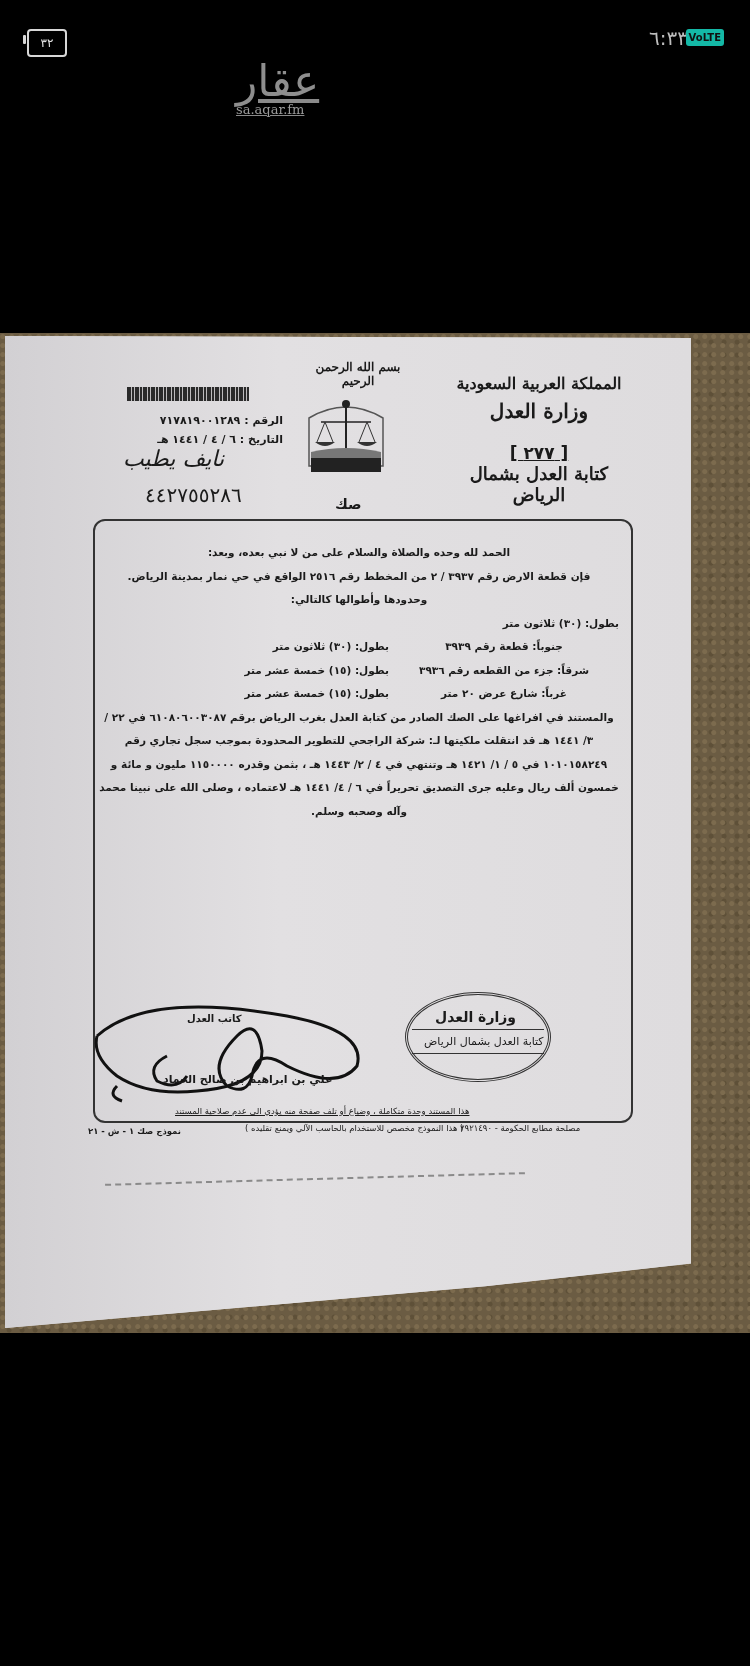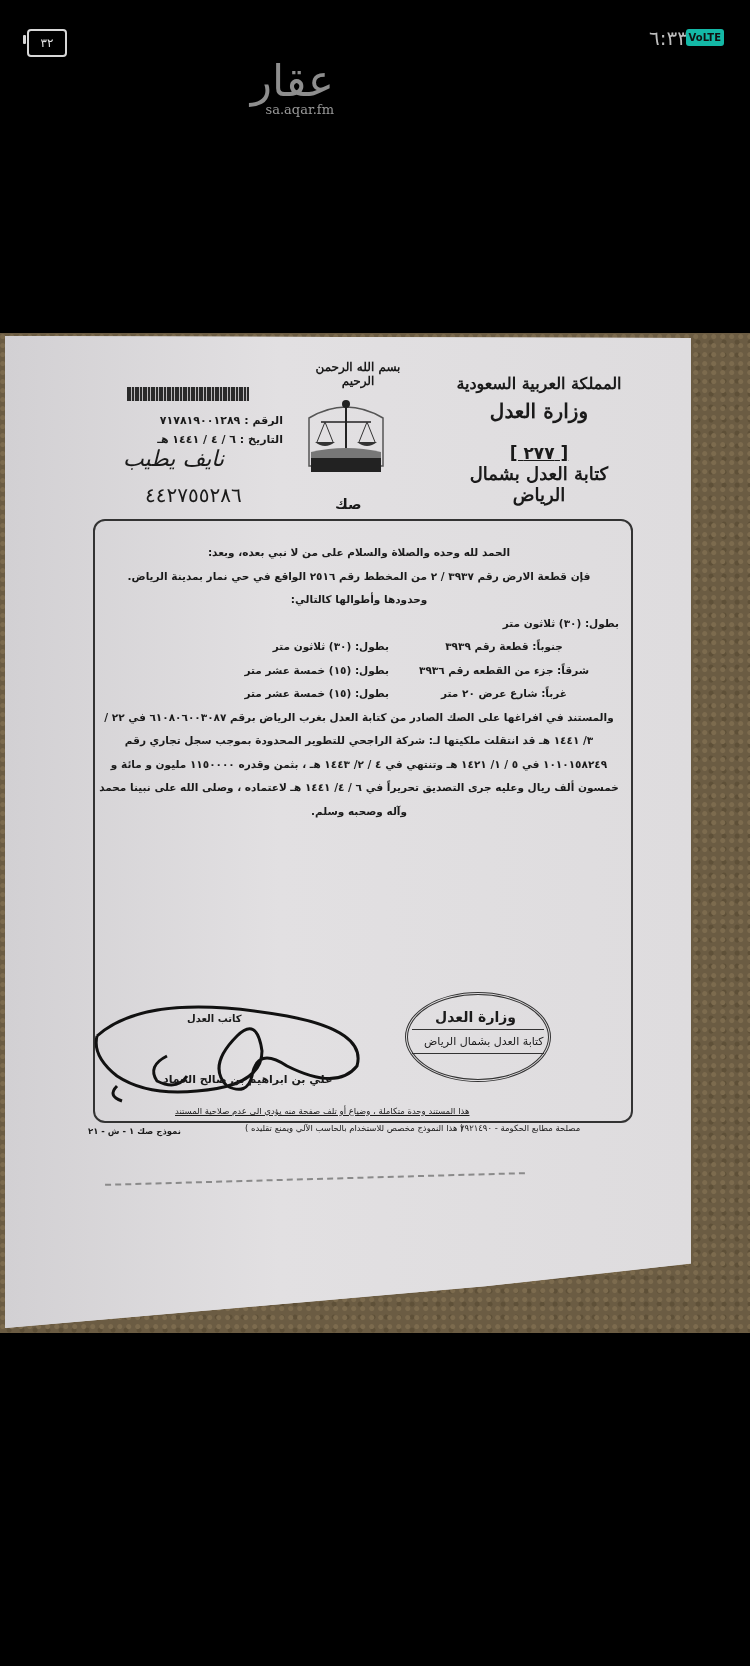--- a/index.html
+++ b/index.html
@@ -2,21 +2,21 @@
 <html><head>
 <meta charset="utf-8">
 <style>
   html, body { margin:0; padding:0; }
   body { width:750px; height:1666px; background:#000; position:relative; overflow:hidden; font-family:"DejaVu Sans", sans-serif; }
   .status-bar { position:absolute; top:0; left:0; width:750px; height:70px; }
   .battery { position:absolute; left:27px; top:29px; width:40px; height:28px; border:2px solid #d8d8d8; border-radius:4px; box-sizing:border-box; color:#e6e6e6; font-size:12px; display:flex; align-items:center; justify-content:center; }
   .battery .cap { position:absolute; left:-6px; top:4px; width:3px; height:9px; background:#d8d8d8; border-radius:1px; }
   .clock { position:absolute; right:62px; top:26px; color:#bdbdbd; font-size:20px; letter-spacing:1px; }
   .volte { position:absolute; right:26px; top:29px; background:#14b8a6; color:#111; font-size:10px; font-weight:bold; padding:3px 3px; border-radius:3px; }
-  .watermark { position:absolute; left:214px; top:58px; width:120px; text-align:right; color:#8a8a8a; }
+  .watermark { position:absolute; left:236px; top:58px; width:120px; text-align:left; color:#8a8a8a;text-decoration:underline; }
   .watermark .ar { font-size:44px; line-height:46px; font-family:"DejaVu Sans", sans-serif; color:#8e8e8e; }
   .watermark .url { font-size:13px; font-family:"DejaVu Serif", serif; color:#9a9a9a; margin-top:-2px; }
 
   .photo { position:absolute; left:0; top:333px; width:750px; height:1000px; background:#6b5c43;
     background-image: radial-gradient(circle at 30% 40%, #7c6b4e 0 2px, transparent 3px), radial-gradient(circle at 70% 70%, #5e5038 0 2px, transparent 3px);
     background-size: 9px 9px, 13px 13px; }
   .paper { position:absolute; left:5px; top:336px; width:686px; height:992px; background:#dcdadc;
     clip-path: polygon(0 0, 100% 2px, 100% 93.5%, 70% 95.8%, 0 100%); }
   .paper-shade { position:absolute; inset:0; background:linear-gradient(90deg, #d2d0d3 0%, #e2e0e2 40%, #dedcde 100%); }
 

